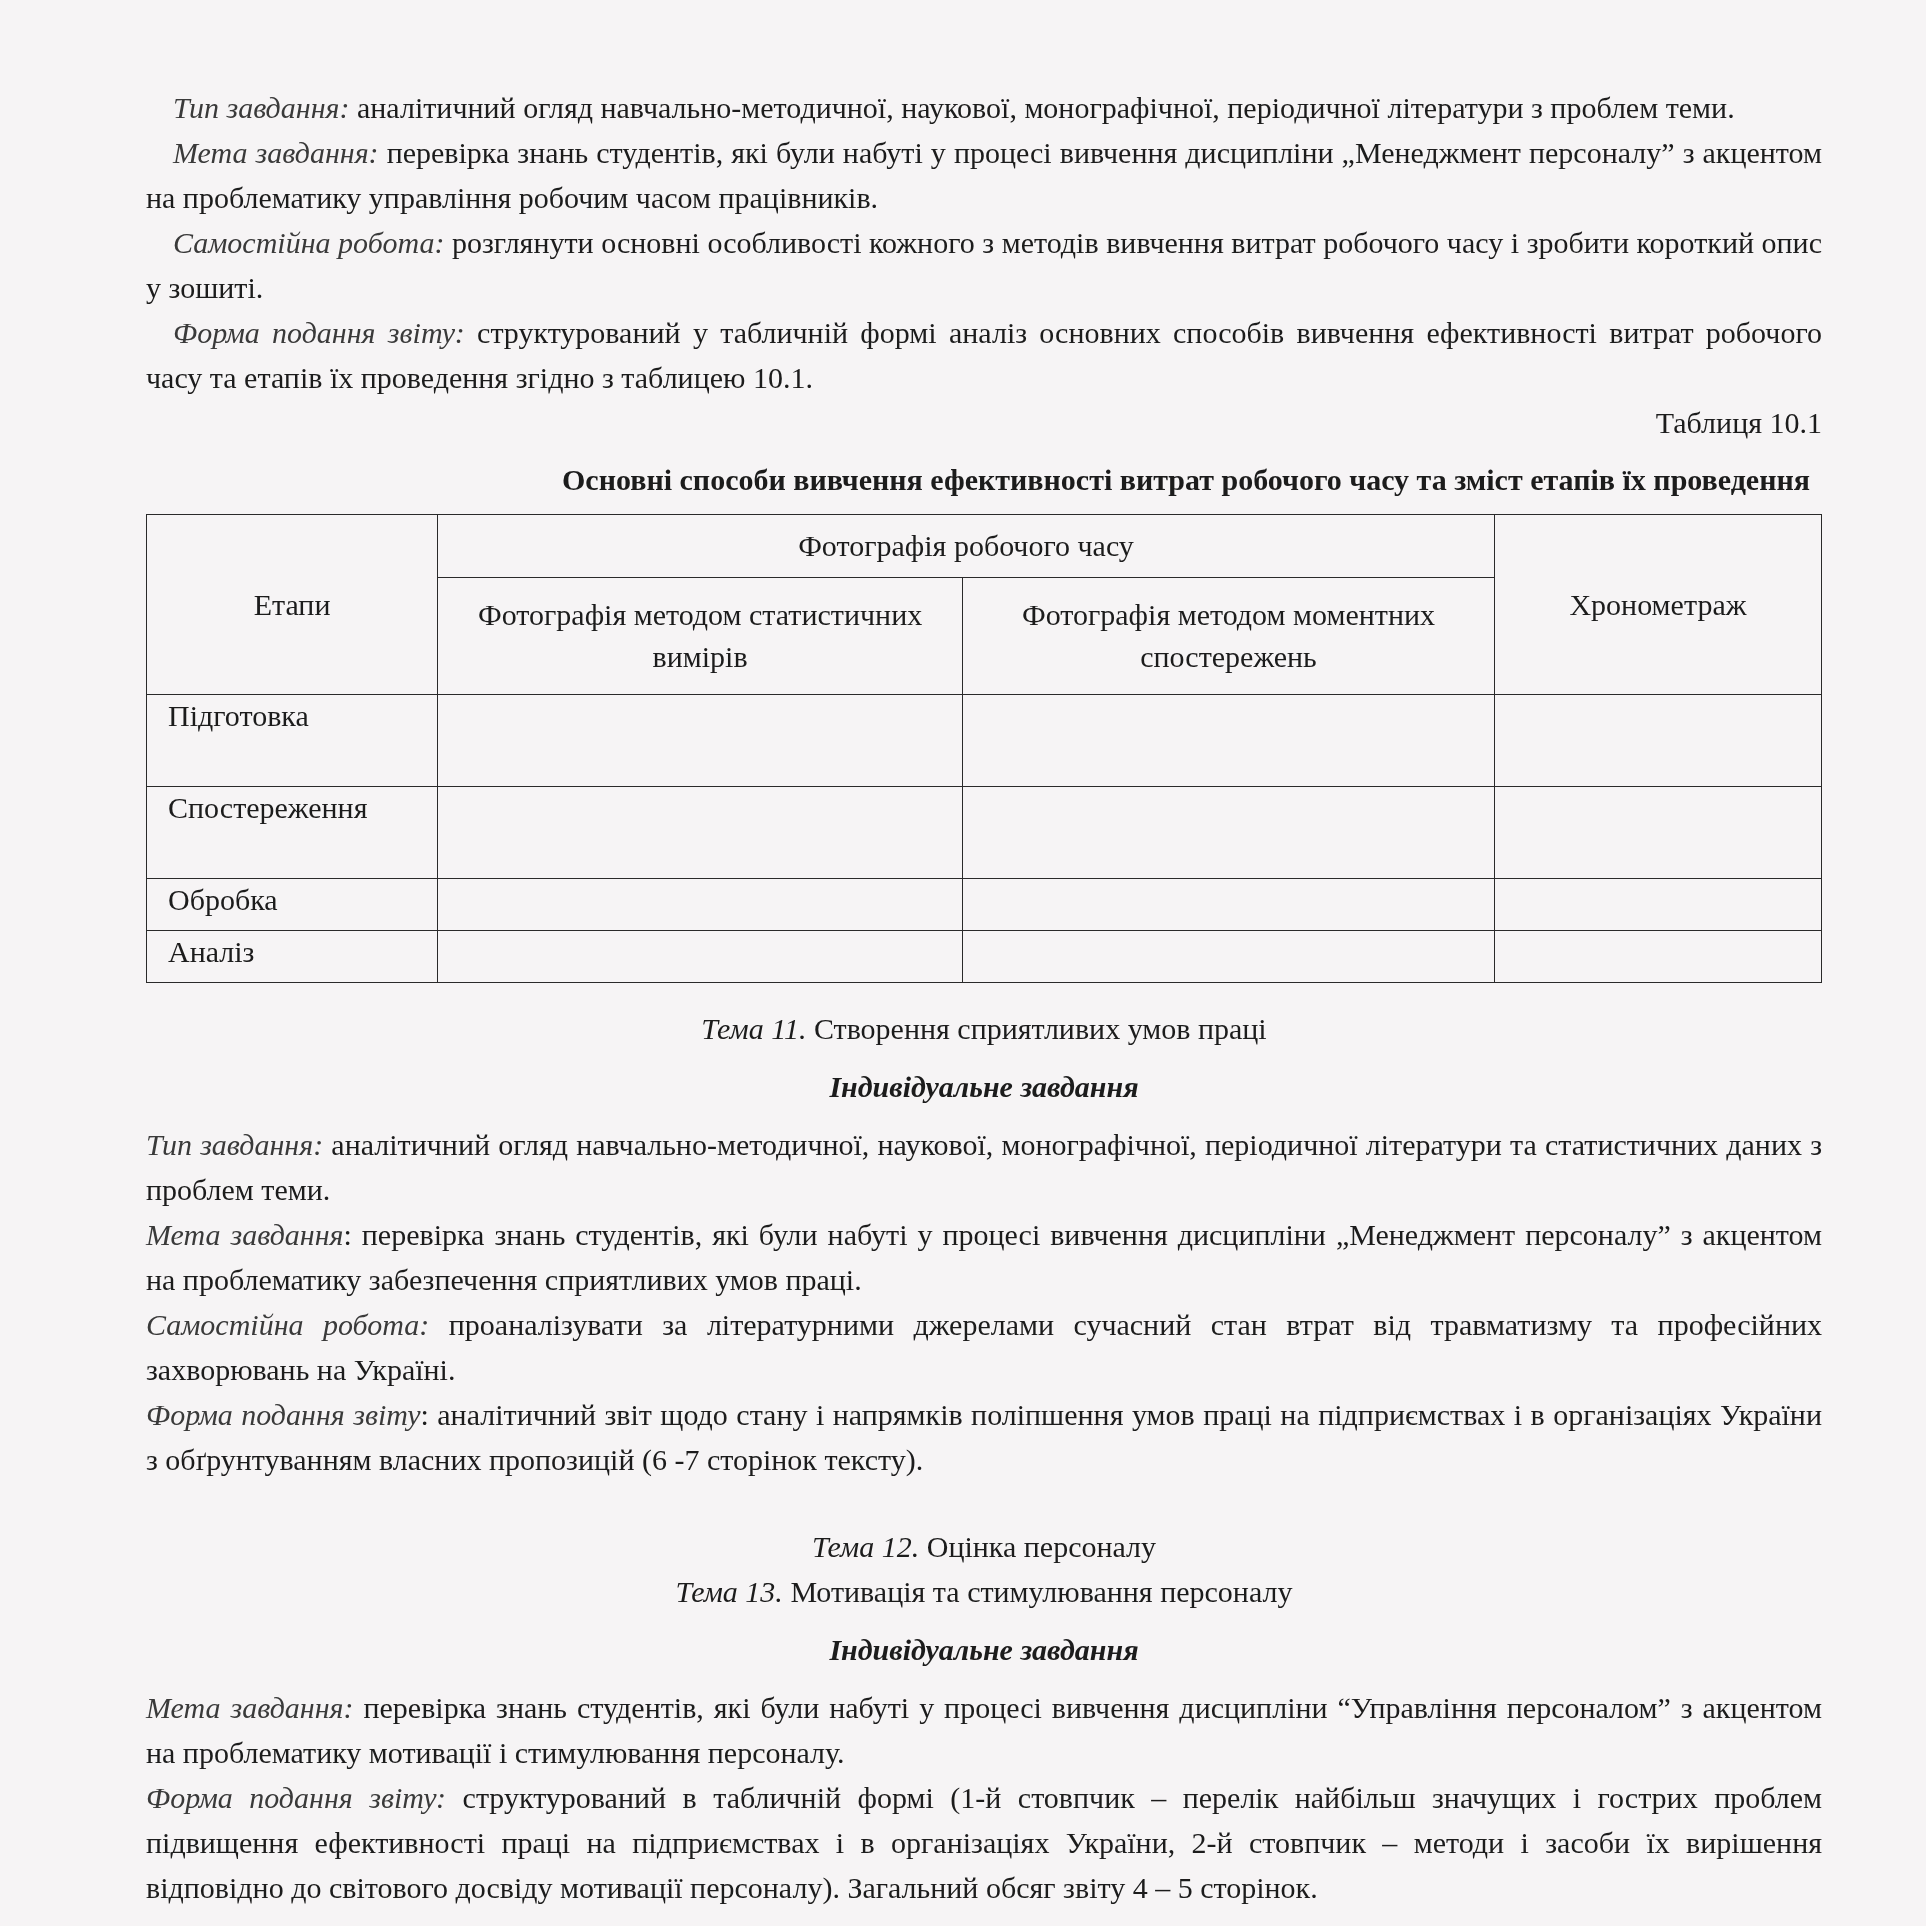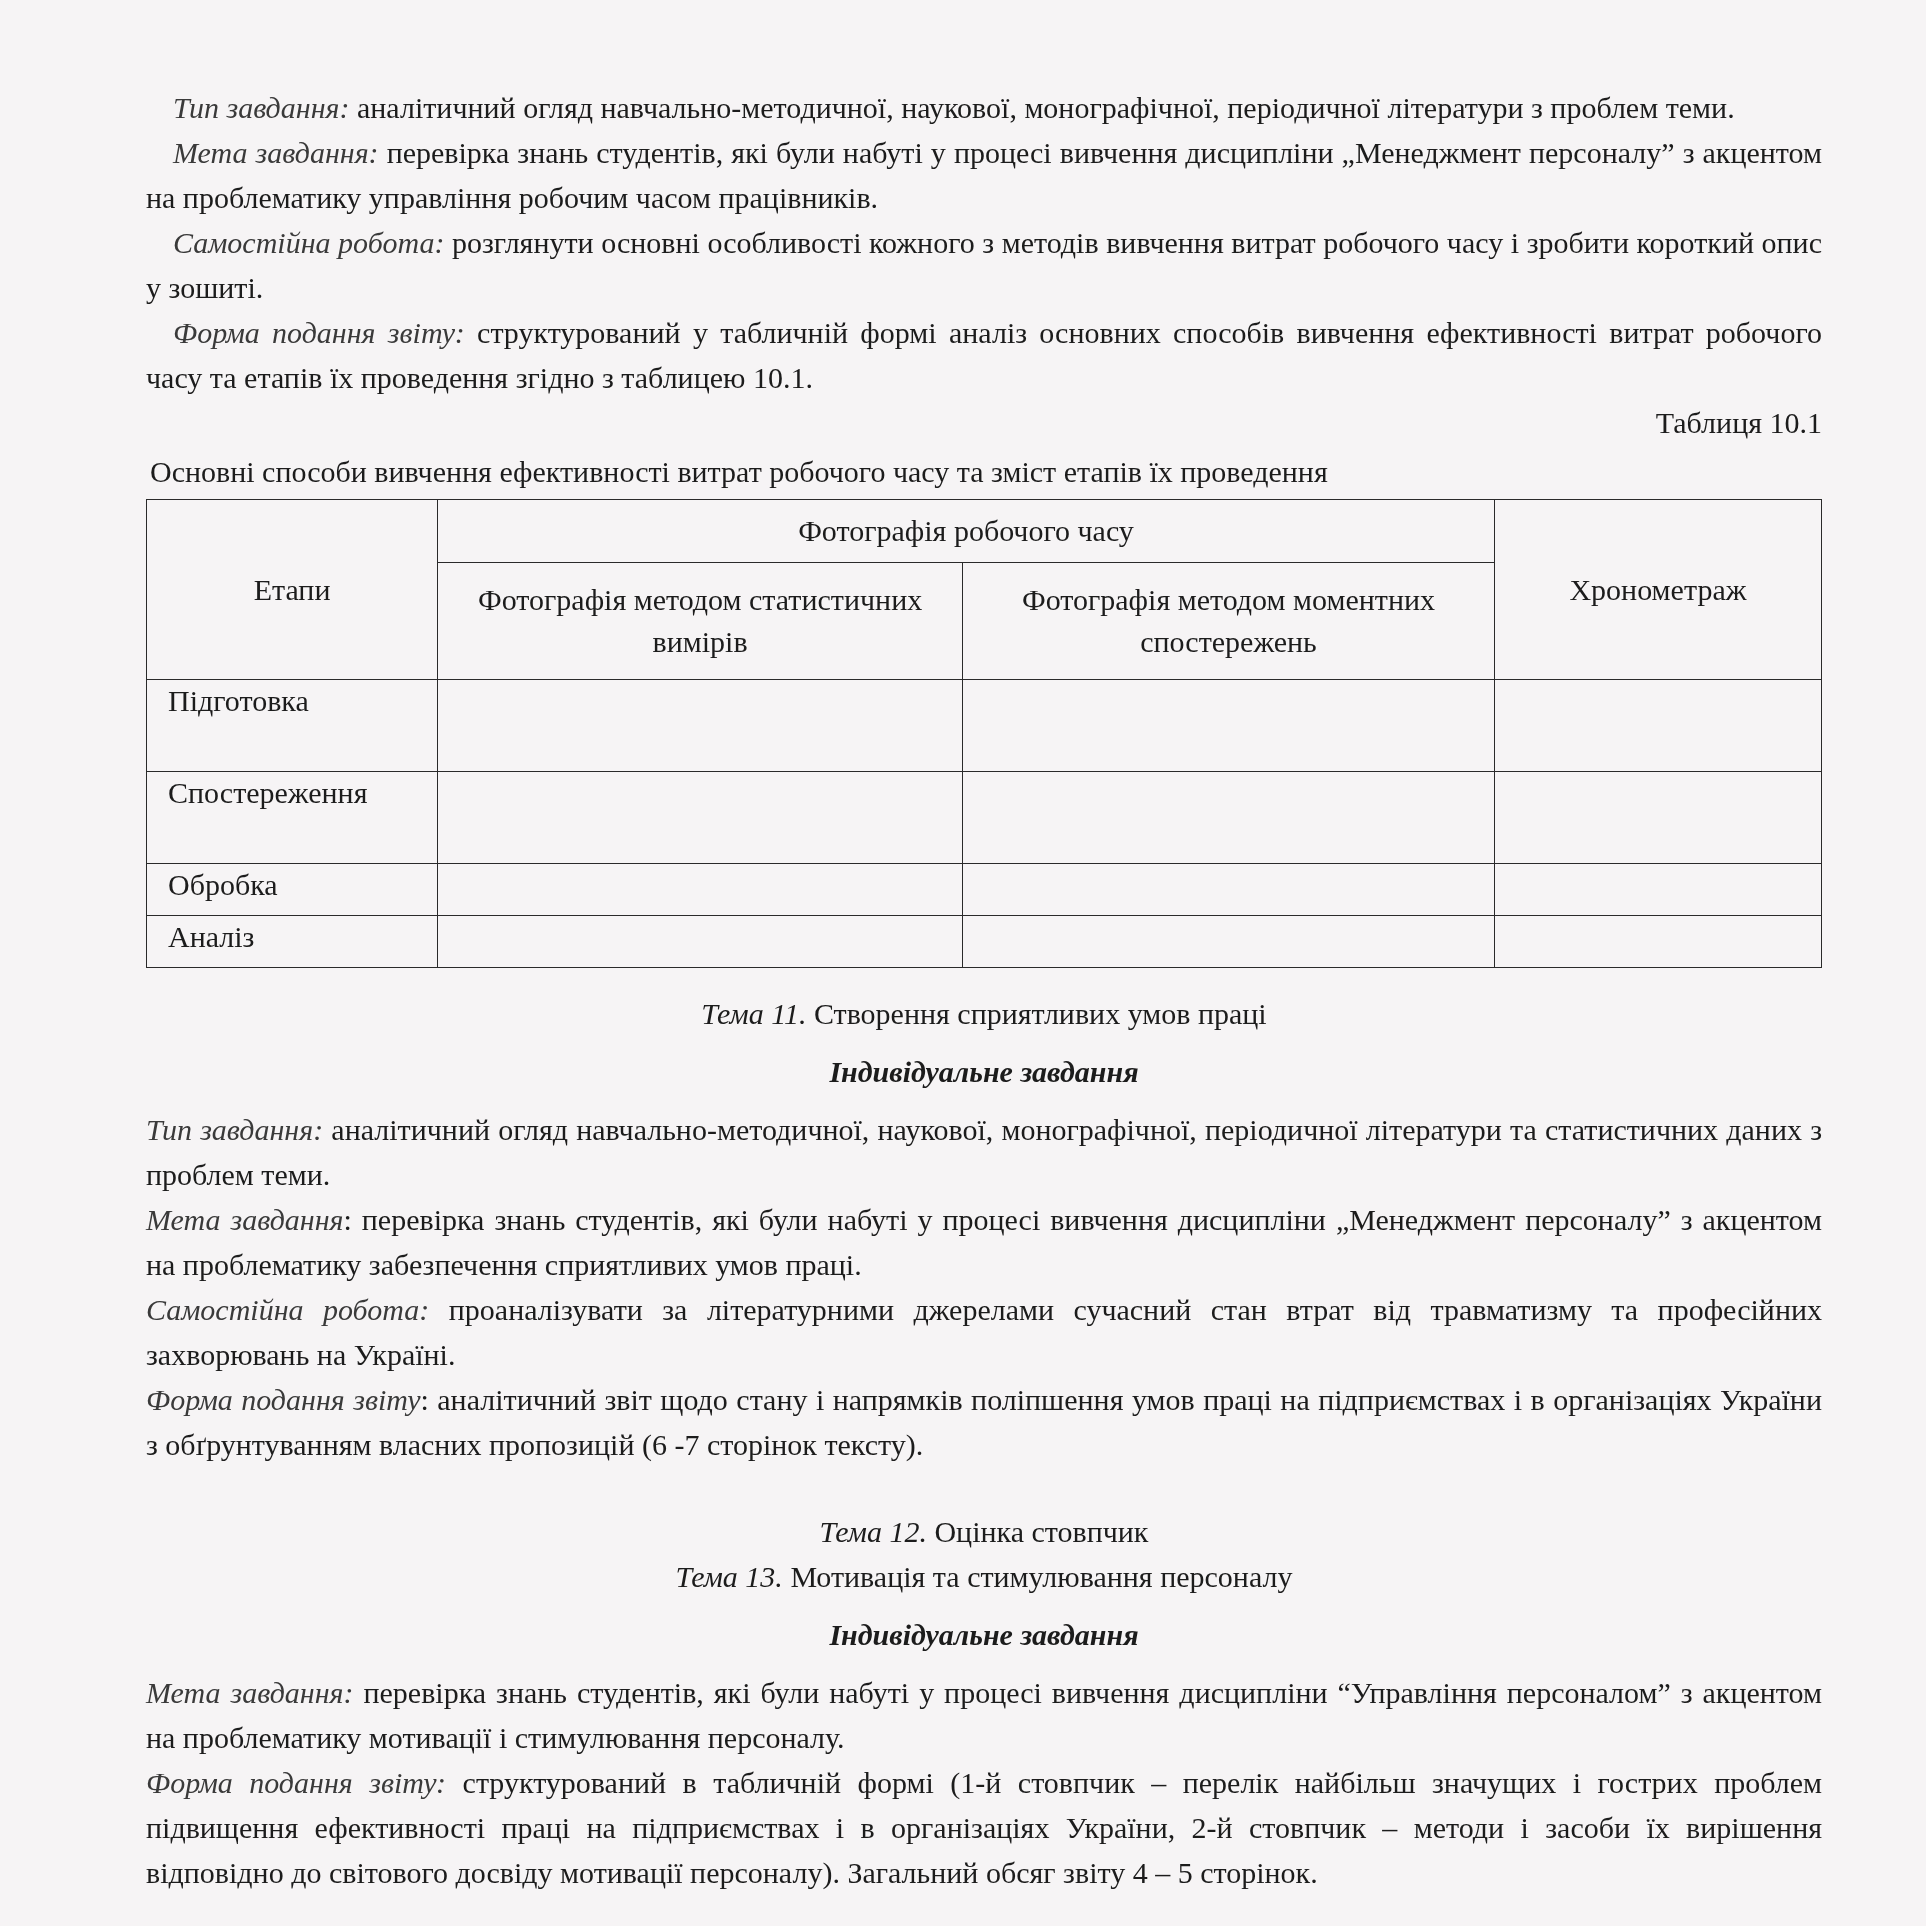--- a/index.html
+++ b/index.html
@@ -16,21 +16,21 @@
     left: 146px; top: 85px;
     width: 1676px;
     font-size: 30px;
     line-height: 45px;
   }
   .para { text-align: justify; margin: 0; }
   .para .lbl { font-style: italic; color: #3a3a3a; margin-top: 40px; }
   .indent { text-indent: 27px; }
   .right { text-align: right; margin: 0; }
   .center { text-align: center; margin: 0; }
-  .tbl-title { font-weight: normal; text-align: left; margin: 4px; }
+  .tbl-title { font-weight: bold; text-align: right; margin: 12px; }
   .topic-italic { font-style: italic; }
   .task-head { font-weight: bold; font-style: italic; text-align: center; margin: 13px; }
   table.stages {
     width: 100%;
     border-collapse: collapse;
     margin-top: 5.4px;
     font-size: 30px;
     line-height: 42px;
   }
   table.stages td, table.stages th {
@@ -107,20 +107,20 @@
 
   <p class="center"><span class="topic-italic">Тема 11.</span><span> Створення сприятливих умов праці</span></p>
   <p class="task-head">Індивідуальне завдання</p>
   <p class="para"><span class="lbl">Тип завдання:</span><span> аналітичний огляд навчально-методичної, наукової, монографічної,  періодичної літератури та статистичних даних з проблем теми.</span></p>
   <p class="para"><span class="lbl">Мета завдання</span><span>: перевірка знань студентів, які були набуті у процесі вивчення дисципліни „Менеджмент персоналу” з акцентом на проблематику забезпечення сприятливих умов праці.</span></p>
   <p class="para"><span class="lbl">Самостійна робота:</span><span> проаналізувати за літературними джерелами сучасний стан втрат від травматизму та професійних захворювань на Україні.</span></p>
   <p class="para"><span class="lbl">Форма подання звіту</span><span>: аналітичний звіт щодо стану і напрямків поліпшення умов праці на підприємствах і в організаціях України з обґрунтуванням власних пропозицій  (6 -7 сторінок тексту).</span></p>
 
   <div class="gap-m"></div>
 
-  <p class="center"><span class="topic-italic">Тема 12.</span><span> Оцінка стовпчик</span></p>
+  <p class="center"><span class="topic-italic">Тема 12.</span><span> Оцінка персоналу</span></p>
   <p class="center"><span class="topic-italic">Тема 13.</span><span> Мотивація та стимулювання персоналу</span></p>
   <p class="task-head">Індивідуальне завдання</p>
   <p class="para"><span class="lbl">Мета завдання:</span><span> перевірка знань студентів, які були набуті у процесі вивчення дисципліни “Управління персоналом” з акцентом на проблематику мотивації і  стимулювання персоналу.</span></p>
   <p class="para"><span class="lbl">Форма подання звіту:</span><span> структурований в табличній формі (1-й стовпчик – перелік найбільш значущих і гострих проблем підвищення ефективності праці на підприємствах і в організаціях України, 2-й стовпчик – методи і засоби їх вирішення відповідно до світового досвіду мотивації персоналу). Загальний обсяг звіту 4 – 5 сторінок.</span></p>
 
 </div>
 
 
 </body></html>

